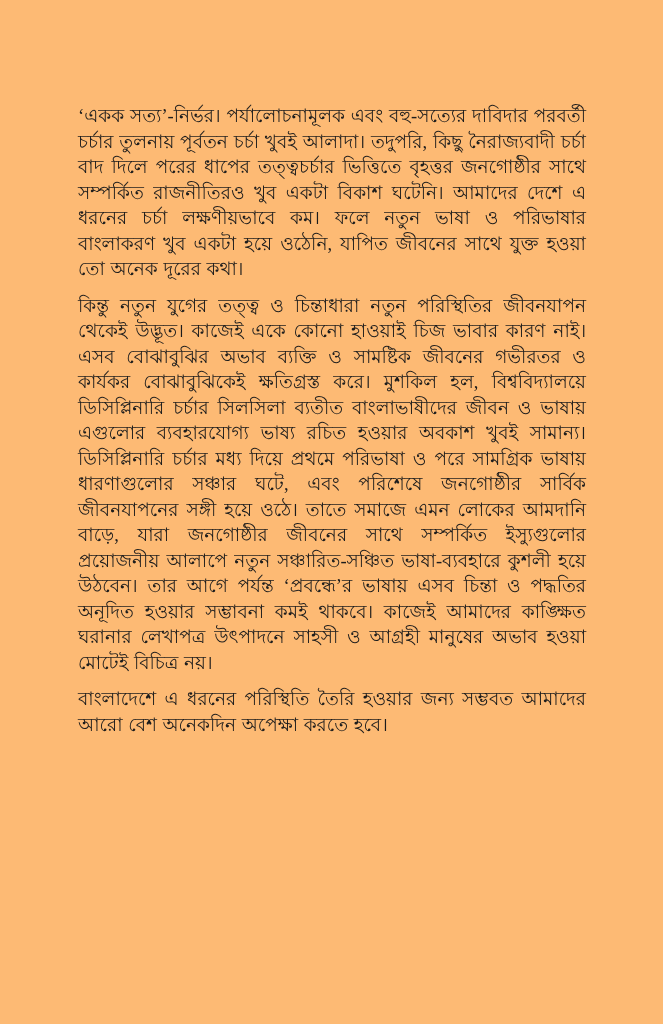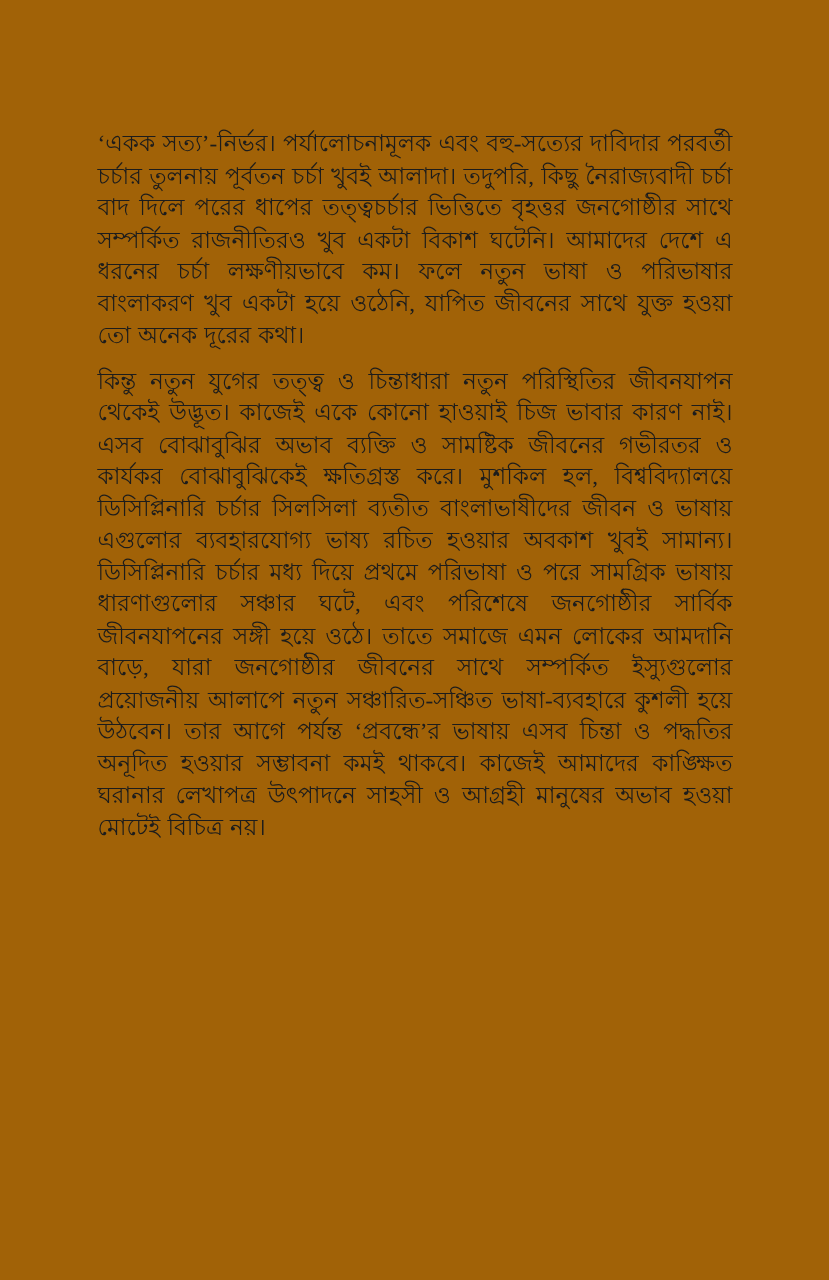--- a/index.html
+++ b/index.html
@@ -8,21 +8,21 @@
     width: 663px;
     height: 1024px;
     background: #ffffff;
     overflow: hidden;
   }
 
   .page {
     position: relative;
     width: 663px;
     height: 1024px;
-    background: #a16207;
+    background: #fdba74;
     font-family: "Liberation Serif", "DejaVu Serif", serif;
   }
 
   .text-block {
     position: absolute;
     left: 78px;
     top: 104px;
     width: 508px;
     color: #1c1c1c;
   }
@@ -38,14 +38,15 @@
 
   .para:last-child { margin-bottom: 0; }
 </style>
 </head>
 <body>
 
 <div class="page">
   <div class="text-block">
     <p class="para">‘একক সত্য’-নির্ভর। পর্যালোচনামূলক এবং বহু-সত্যের দাবিদার পরবর্তী চর্চার তুলনায় পূর্বতন চর্চা খুবই আলাদা। তদুপরি, কিছু নৈরাজ্যবাদী চর্চা বাদ দিলে পরের ধাপের তত্ত্বচর্চার ভিত্তিতে বৃহত্তর জনগোষ্ঠীর সাথে সম্পর্কিত রাজনীতিরও খুব একটা বিকাশ ঘটেনি। আমাদের দেশে এ ধরনের চর্চা লক্ষণীয়ভাবে কম। ফলে নতুন ভাষা ও পরিভাষার বাংলাকরণ খুব একটা হয়ে ওঠেনি, যাপিত জীবনের সাথে যুক্ত হওয়া তো অনেক দূরের কথা।</p>
     <p class="para">কিন্তু নতুন যুগের তত্ত্ব ও চিন্তাধারা নতুন পরিস্থিতির জীবনযাপন থেকেই উদ্ভূত। কাজেই একে কোনো হাওয়াই চিজ ভাবার কারণ নাই। এসব বোঝাবুঝির অভাব ব্যক্তি ও সামষ্টিক জীবনের গভীরতর ও কার্যকর বোঝাবুঝিকেই ক্ষতিগ্রস্ত করে। মুশকিল হল, বিশ্ববিদ্যালয়ে ডিসিপ্লিনারি চর্চার সিলসিলা ব্যতীত বাংলাভাষীদের জীবন ও ভাষায় এগুলোর ব্যবহারযোগ্য ভাষ্য রচিত হওয়ার অবকাশ খুবই সামান্য। ডিসিপ্লিনারি চর্চার মধ্য দিয়ে প্রথমে পরিভাষা ও পরে সামগ্রিক ভাষায় ধারণাগুলোর সঞ্চার ঘটে, এবং পরিশেষে জনগোষ্ঠীর সার্বিক জীবনযাপনের সঙ্গী হয়ে ওঠে। তাতে সমাজে এমন লোকের আমদানি বাড়ে, যারা জনগোষ্ঠীর জীবনের সাথে সম্পর্কিত ইস্যুগুলোর প্রয়োজনীয় আলাপে নতুন সঞ্চারিত-সঞ্চিত ভাষা-ব্যবহারে কুশলী হয়ে উঠবেন। তার আগে পর্যন্ত ‘প্রবন্ধে’র ভাষায় এসব চিন্তা ও পদ্ধতির অনূদিত হওয়ার সম্ভাবনা কমই থাকবে। কাজেই আমাদের কাঙ্ক্ষিত ঘরানার লেখাপত্র উৎপাদনে সাহসী ও আগ্রহী মানুষের অভাব হওয়া মোটেই বিচিত্র নয়।</p>
+    <p class="para">বাংলাদেশে এ ধরনের পরিস্থিতি তৈরি হওয়ার জন্য সম্ভবত আমাদের আরো বেশ অনেকদিন অপেক্ষা করতে হবে।</p>
   </div>
 </div>
 
 </body></html>

